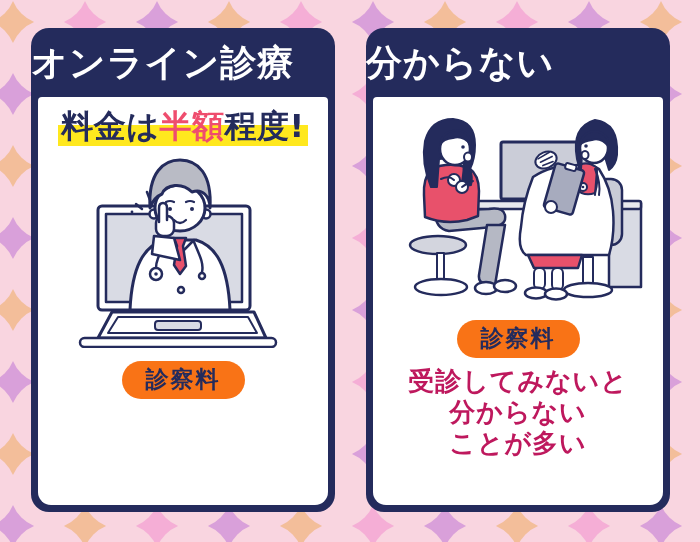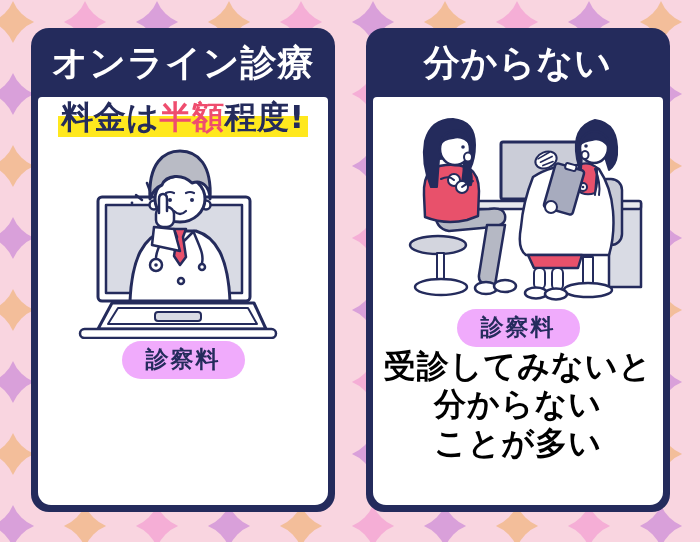--- a/index.html
+++ b/index.html
@@ -9,45 +9,45 @@
     background:#F9D5E0;
   }
   .bg-pattern{position:absolute;left:0;top:0;width:700px;height:542px;}
   .card{
     position:absolute;top:28px;width:304px;height:484px;
     background:#242B5C;border-radius:18px;
   }
   .card.left{left:31px;}
   .card.right{left:366px;}
   .card-header{
-    height:69px;display:flex;align-items:center;justify-content:center;
+    height:69px;display:flex;align-items:center;
   }
   .card-title{
     color:#FFFFFF;font-size:36px;font-weight:bold;letter-spacing:1px;line-height:1;
   }
   .card-body{
     position:absolute;left:7px;right:7px;top:69px;bottom:7px;
     background:#FFFFFF;border-radius:4px 4px 13px 13px;
     display:flex;flex-direction:column;align-items:center;
   }
   .headline{
-    font-size:32px;font-weight:bold;color:#242B5C;
+    margin-top:9px;font-size:32px;font-weight:bold;color:#242B5C;
     letter-spacing:0.5px;white-space:nowrap;line-height:1.25;
     background:linear-gradient(to top,#FFE81E 52%,rgba(0,0,0,0) 52%);
     padding:0 3px;
   }
   .headline .em{color:#EF4D6E;}
   .illus{flex:0 0 auto;}
   .badge{
-    background:#f0abfc;color:#242B5C;font-size:23px;font-weight:bold;
+    background:#f97316;color:#242B5C;font-size:23px;font-weight:bold;
     padding:4px 24px;border-radius:22px;letter-spacing:2px;line-height:1.3;
-    margin-top:2px;
+    margin-top:13px;
   }
   .desc{
-    margin-top:0;font-size:32px;font-weight:bold;color:#000000;
+    margin-top:8px;font-size:26px;font-weight:bold;color:#be185d;
     text-align:center;line-height:1.2;white-space:pre-line;letter-spacing:1px;
   }
   .card.right .illus{margin-top:10px;}
   .card.left .illus{margin-top:2px;}
 </style>
 </head>
 <body>
 
 <svg class="bg-pattern" aria-hidden="true">
   <defs>

